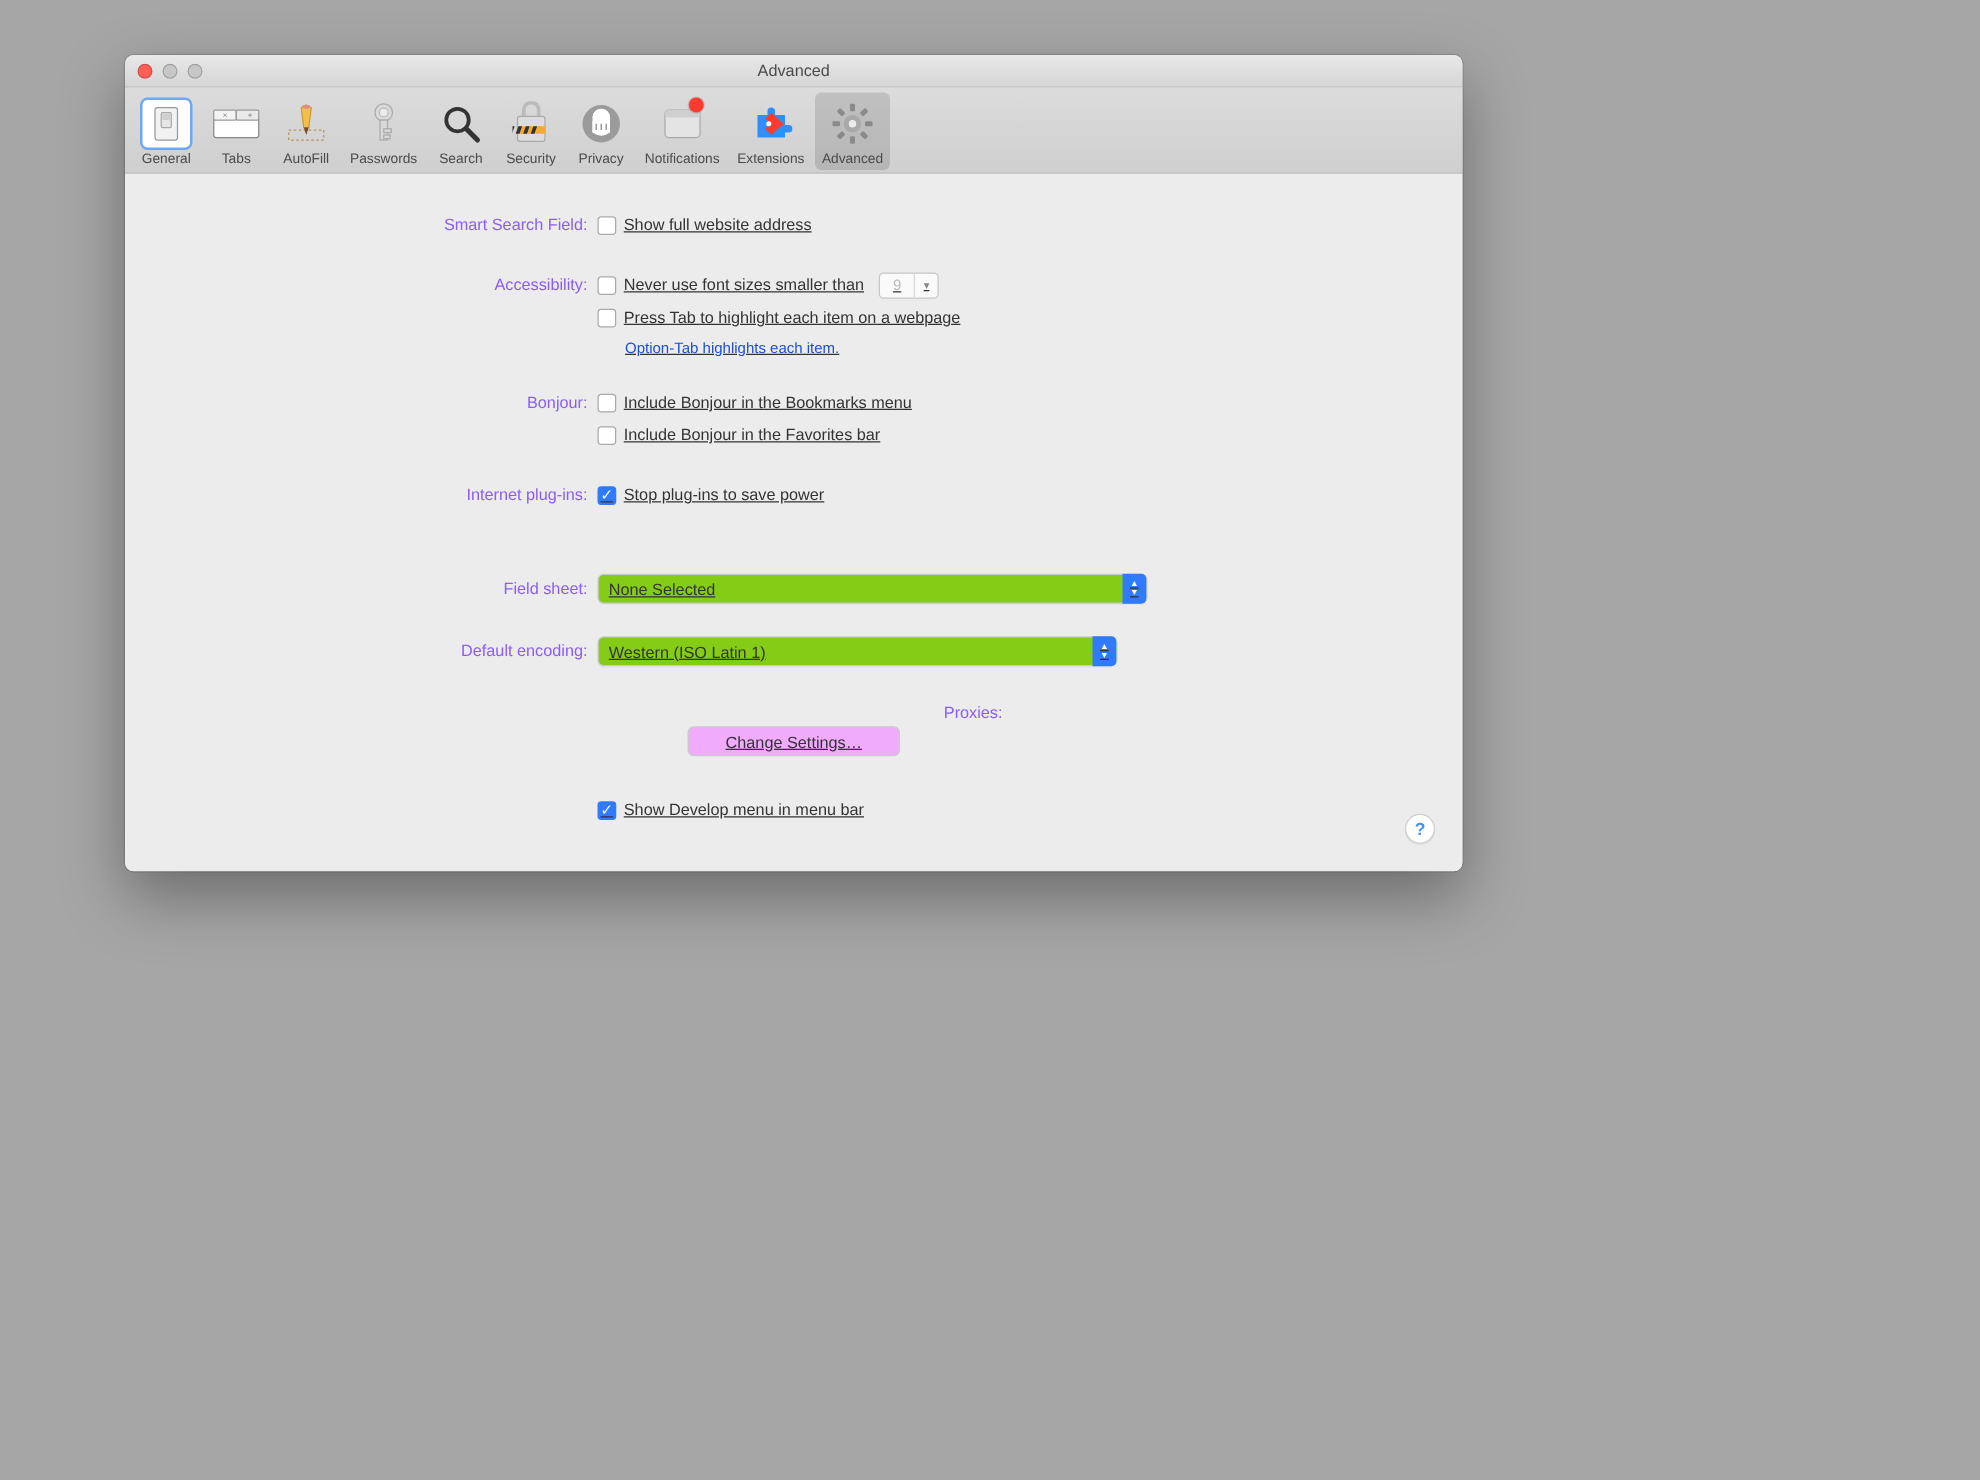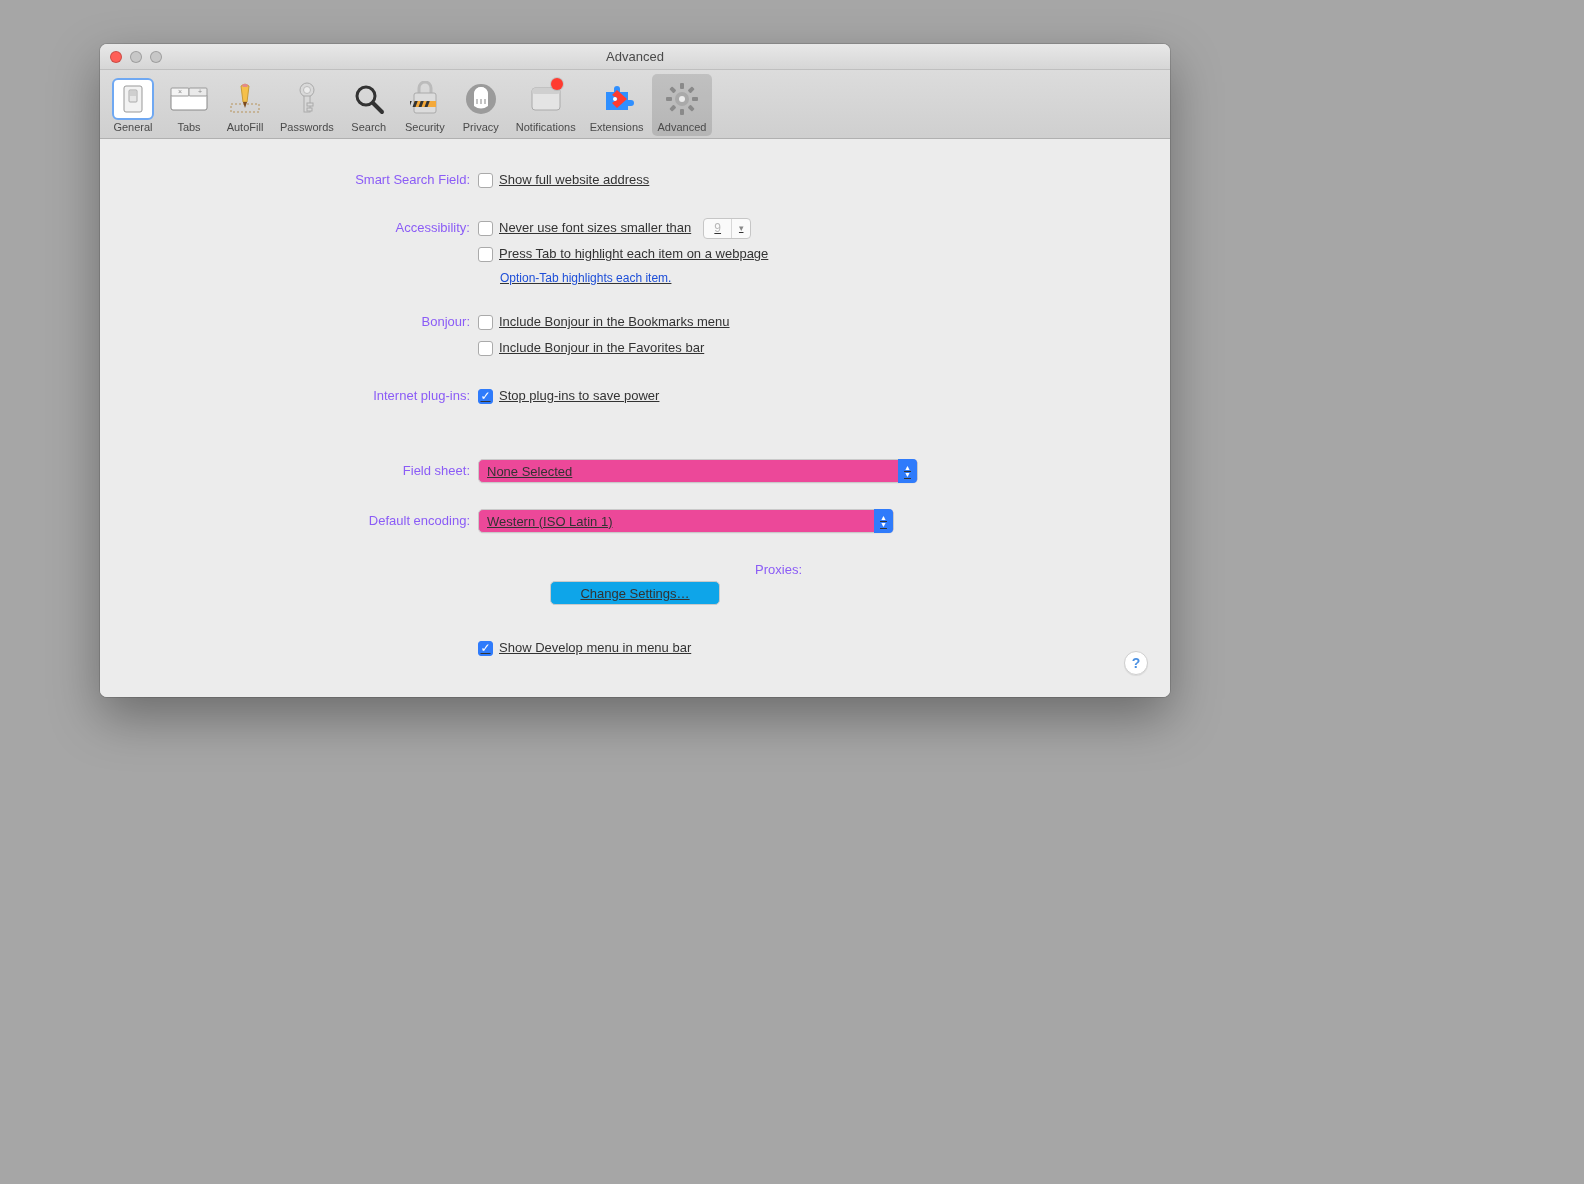--- a/index.html
+++ b/index.html
@@ -81,32 +81,32 @@
   .cbtext { font-size:13px; color:#333; }
   .subnote { font-size:12px; color:#1d4ed8; margin-left:22px; margin-top:2px;}
   .stepper {
     display:inline-flex; align-items:center; border:1px solid #c6c6c6; border-radius:4px;
     overflow:hidden; height:21px; margin-left:6px; background:#fafafa;
   }
   .stepper .val { width:28px; text-align:center; color:#b8b8b8; font-size:12px; border-right:1px solid #d7d7d7; line-height:19px;}
   .stepper .arr { width:18px; text-align:center; font-size:9px; color:#888; line-height:19px;}
   .popup {
     display:flex; align-items:center; justify-content:space-between;
-    background:#ec4899; border:1px solid #c9c9c9; border-radius:5px;
+    background:#84cc16; border:1px solid #c9c9c9; border-radius:5px;
     height:24px; padding:0 0 0 8px; font-size:13px; color:#333;
     box-shadow: 0 1px 0 rgba(0,0,0,0.03);
   }
   .popup .arrows {
     width:19px; height:24px; background:#2f7bfb; border-top-right-radius:4px; border-bottom-right-radius:4px;
     display:flex; flex-direction:column; align-items:center; justify-content:center; gap:0;
   }
   .popup .arrows span { font-size:7px; color:#fff; line-height:7px;}
   .btn {
     display:inline-flex; align-items:center; justify-content:center;
-    background:#0ea5e9; border:1px solid #c9c9c9; border-radius:5px;
+    background:#f0abfc; border:1px solid #c9c9c9; border-radius:5px;
     height:24px; padding: 0 29px; font-size:13px; color:#333;
   }
   .helpbtn {
     position:absolute; right:22px; bottom:22px;
     width:24px; height:24px; border-radius:50%;
     background:#fff; border:1px solid #cfcfcf; color:#4a90e2;
     display:flex; align-items:center; justify-content:center; font-size:14px; font-weight:600;
     box-shadow: 0 1px 1px rgba(0,0,0,0.08);
   }
   .content-wrap { position:relative; }

